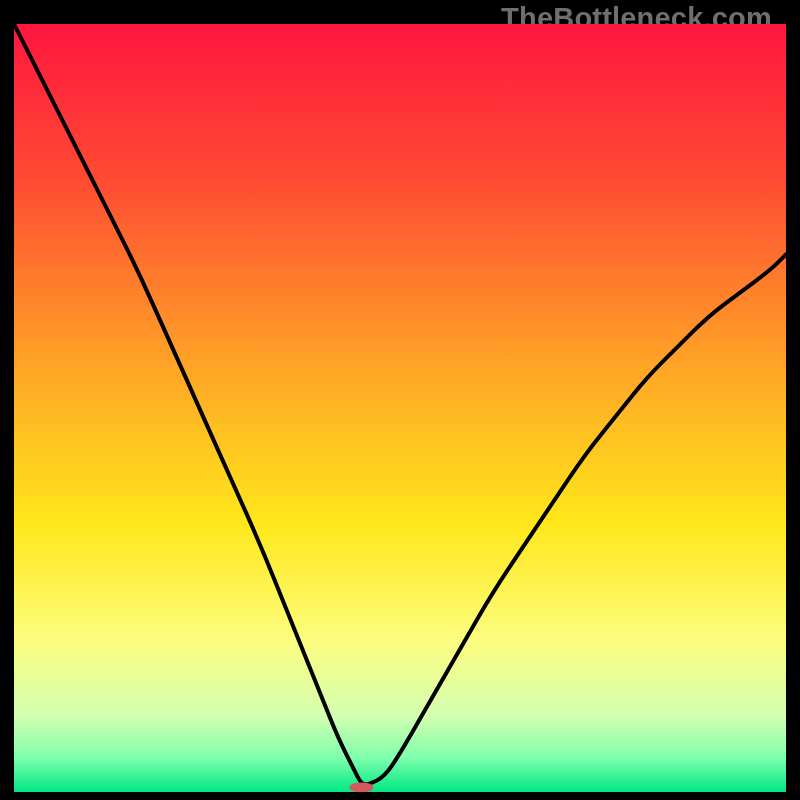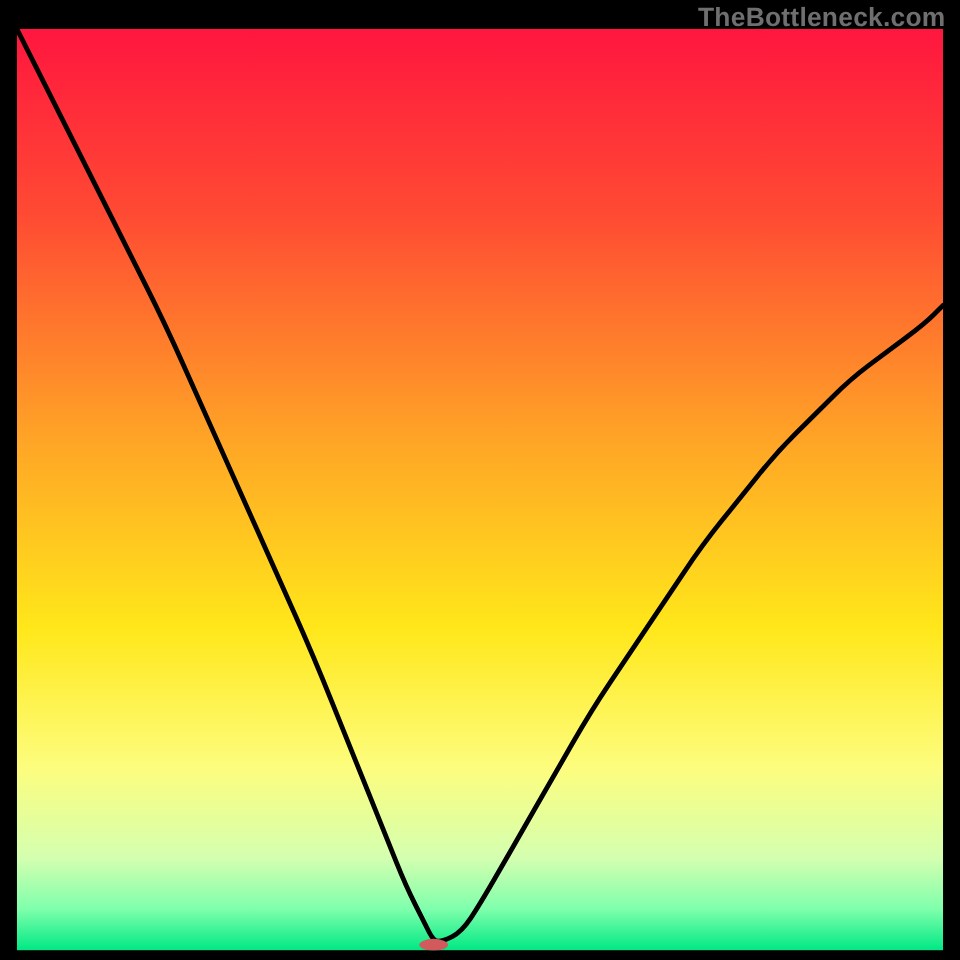--- a/index.html
+++ b/index.html
@@ -21,23 +21,23 @@
   .plot-area {
     position: absolute;
     left: 0;
     top: 0;
     width: 772px;
     height: 768px;
   }
   .watermark {
     position: absolute;
     top: 2px;
-    right: 12px;
+    right: 28px;
     font-family: Arial, Helvetica, sans-serif;
-    font-size: 22px;
+    font-size: 29px;
     font-weight: 600;
     color: #6f6f6f;
     letter-spacing: 0.2px;
   }
 </style>
 </head>
 <body>
 
 <div class="watermark">TheBottleneck.com</div>
 

